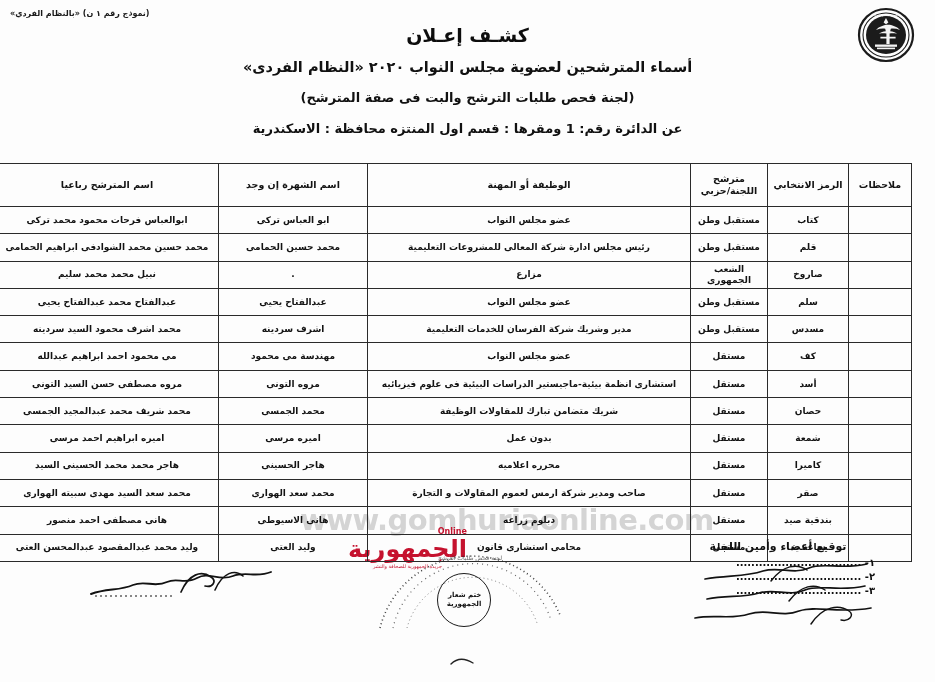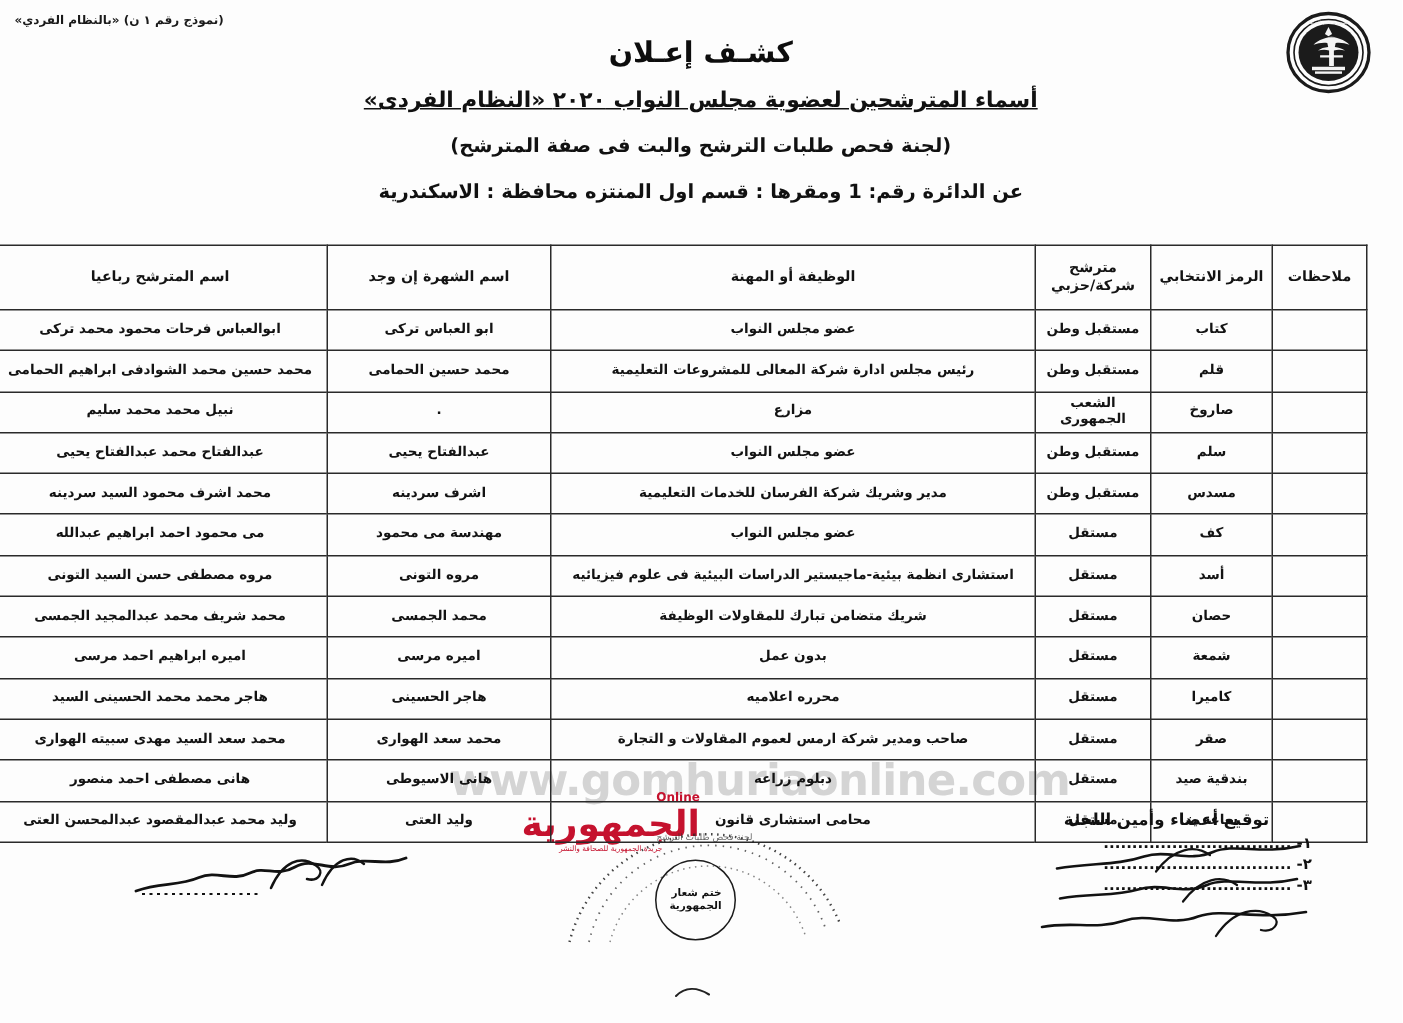--- a/index.html
+++ b/index.html
@@ -61,21 +61,20 @@
     font-weight: bold;
     letter-spacing: 1.2px;
     margin-bottom: 13px;
     color: #0d0d0d;
   }
   .t-sub1 {
     font-size: 14.5px;
     font-weight: bold;
     margin-bottom: 15px;
     color: #111;
-    text-decoration: underline;
   }
   .t-sub2 {
     font-size: 13px;
     font-weight: bold;
     margin-bottom: 16px;
     color: #111;
     text-align: center;
   }
   .t-sub3 {
     font-size: 13px;
@@ -293,21 +292,21 @@
   </div>
 
   <div class="tbl-wrap">
     <table class="cand">
       <thead>
         <tr>
           <th class="c-notes">ملاحظات</th>
           <th class="c-symbol">الرمز الانتخابي</th>
           <th class="c-party">
             <div>مترشح</div>
-            <div>شركة/حزبي</div>
+            <div>اللجنة/حزبي</div>
           </th>
           <th class="c-job">الوظيفة أو المهنة</th>
           <th class="c-fame">اسم الشهرة إن وجد</th>
           <th class="c-name">اسم المترشح رباعيا</th>
 
         </tr>
       </thead>
       <tbody id="tbody">
           <tr>
             <td class="c-notes"></td>

